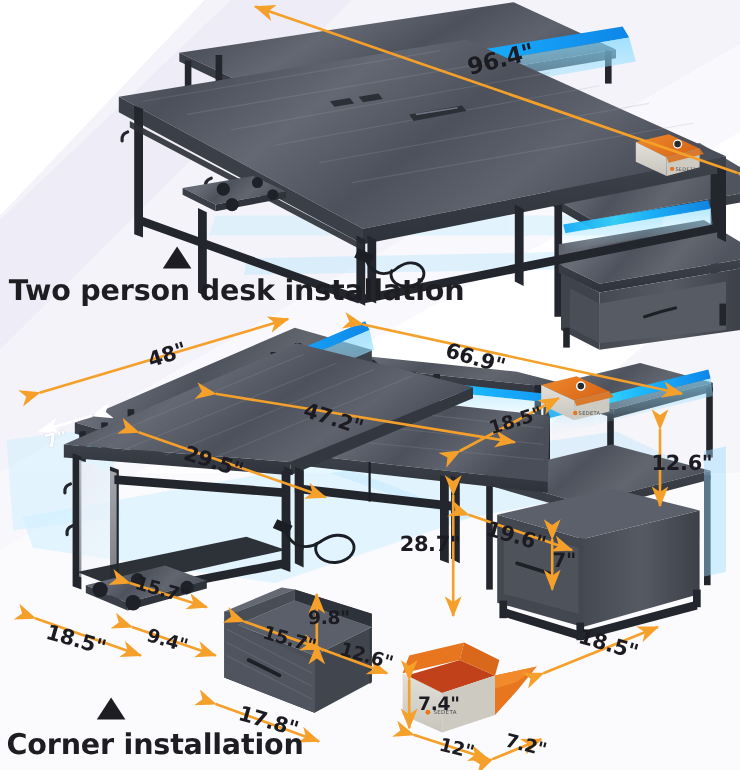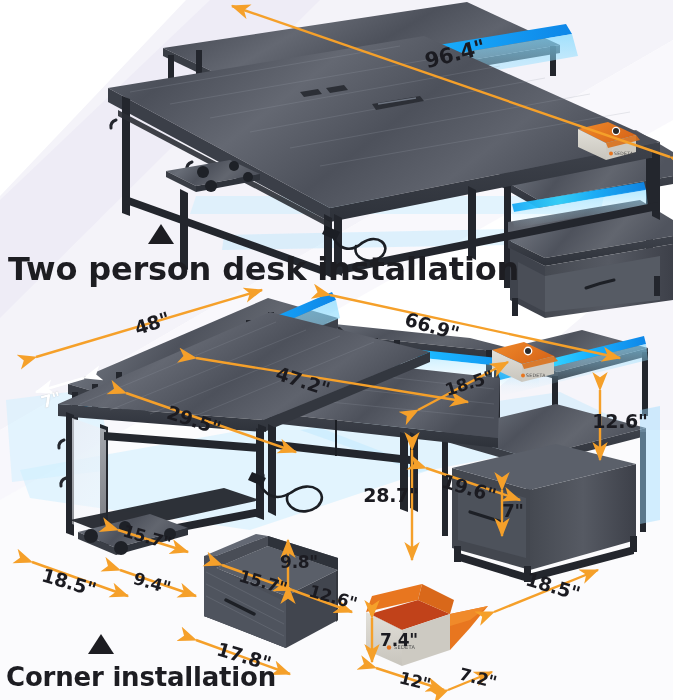--- a/index.html
+++ b/index.html
@@ -474,18 +474,18 @@
   <div class="dim" style="left:299px;top:562px;font-size:17px;transform:translate(-50%,-50%);">9.8"</div>
   <div class="dim" style="left:263px;top:582px;font-size:17px;transform:translate(-50%,-50%) rotate(16deg);">15.7"</div>
   <div class="dim" style="left:333px;top:597px;font-size:17px;transform:translate(-50%,-50%) rotate(16deg);">12.6"</div>
   <div class="dim" style="left:244px;top:656px;font-size:19px;transform:translate(-50%,-50%) rotate(16deg);">17.8"</div>
 
   <div class="dim" style="left:399px;top:640px;font-size:17px;transform:translate(-50%,-50%);">7.4"</div>
   <div class="dim" style="left:415px;top:681px;font-size:17px;transform:translate(-50%,-50%) rotate(14deg);">12"</div>
   <div class="dim" style="left:478px;top:678px;font-size:17px;transform:translate(-50%,-50%) rotate(14deg);">7.2"</div>
 
   <div class="tri" style="left:148px;top:224px;"></div>
-  <div class="caption" style="left:8px;top:250px;font-size:32px;">Two person desk installation</div>
+  <div class="caption" style="left:8px;top:250px;font-size:26px;">Two person desk installation</div>
 
   <div class="tri" style="left:88px;top:634px;"></div>
   <div class="caption" style="left:6px;top:662px;font-size:26px;">Corner installation</div>
 
 </div>
 
 </body></html>

